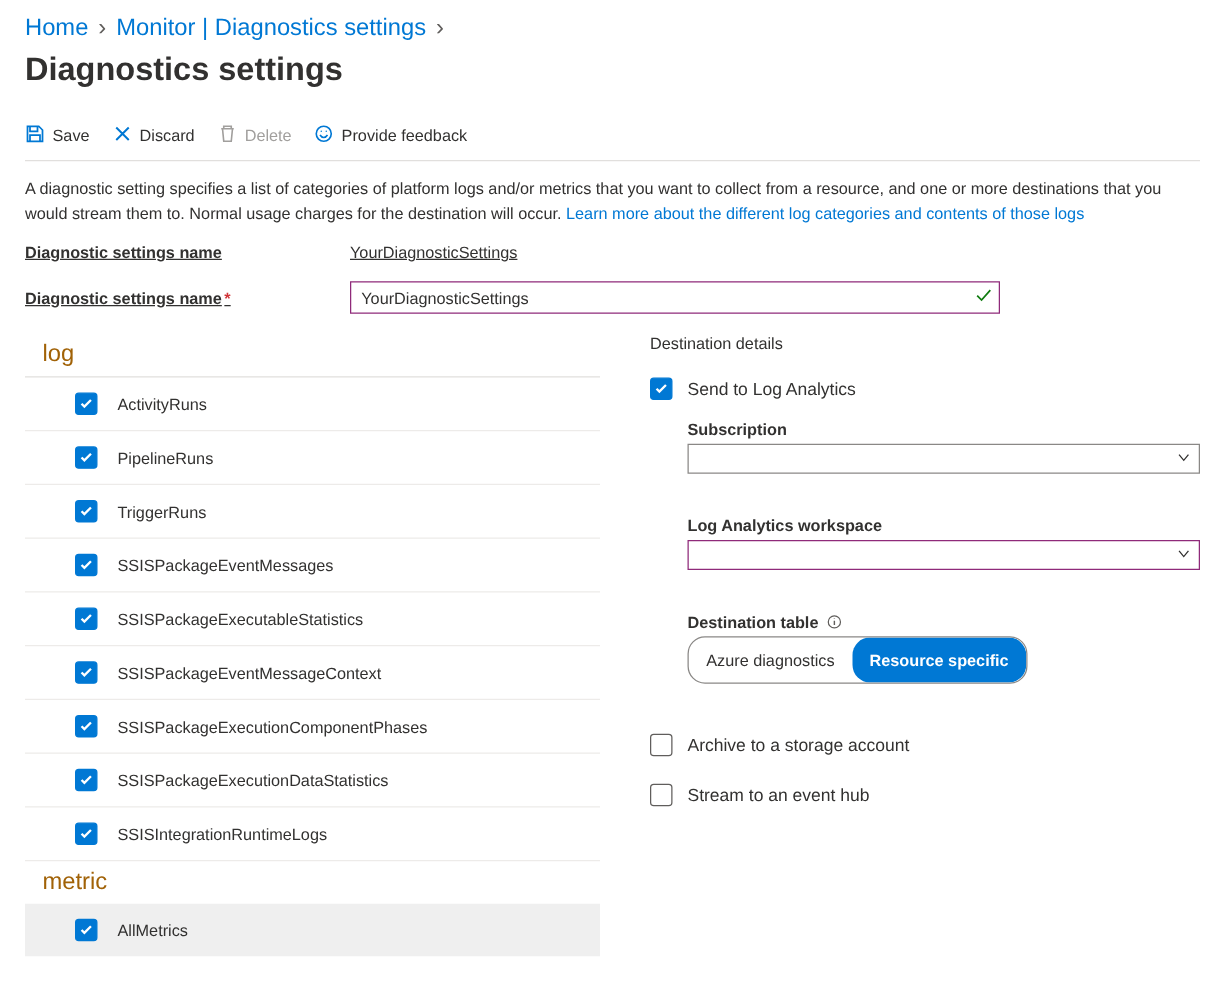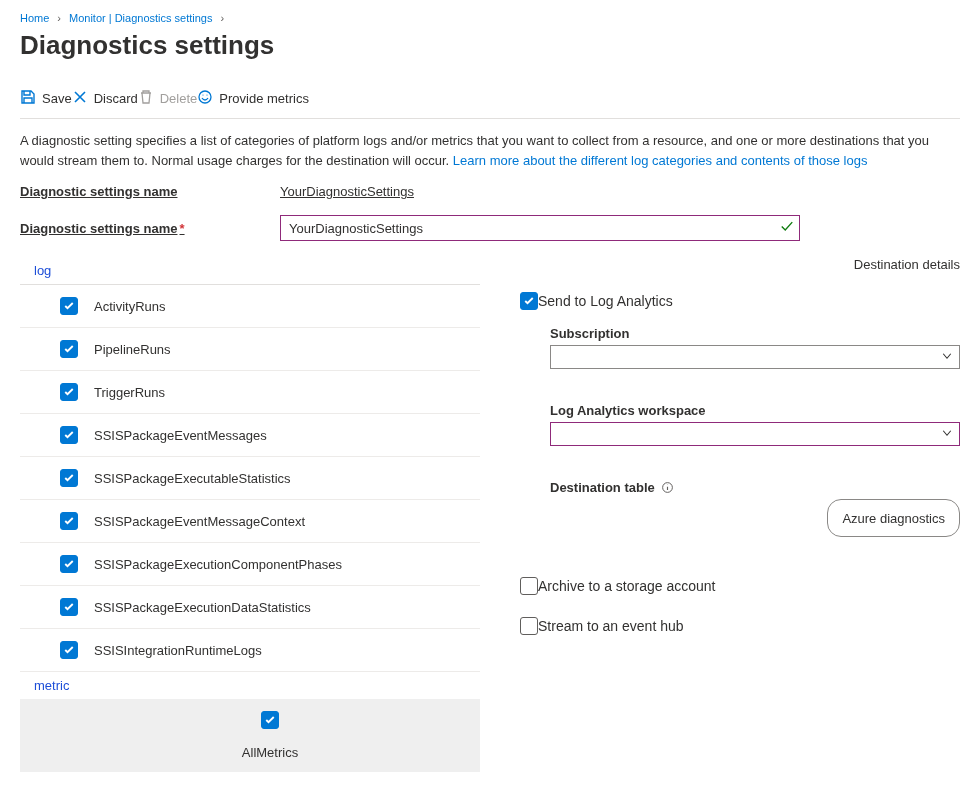--- a/index.html
+++ b/index.html
@@ -7,29 +7,29 @@
     font-family: "Segoe UI", -apple-system, BlinkMacSystemFont, sans-serif;
     font-size: 13px;
     color: #323130;
     background: #fff;
     width: 980px;
     padding: 12px 20px 20px 20px;
   }
   a { color: #0078d4; text-decoration: none; }
 
   
-  .breadcrumb { display: flex; align-items: center; gap: 8px; font-size: 11px; margin-bottom: 6px; }
+  .breadcrumb { display: flex; align-items: center; gap: 8px; font-size: 19px; margin-bottom: 6px; }
   .breadcrumb .chev { color: #605e5c; }
 
   
   h1 { font-size: 26px; font-weight: 600; color: #323130; margin: 2px 0 22px 0; }
 
   
   .toolbar {
-    display: flex; align-items: flex-end; 
+    display: flex; align-items: flex-end; gap: 18px;
     padding: 6px 0 10px 0;
     border-bottom: 1px solid #e1dfdd;
     margin-bottom: 12px;
   }
   .tbtn { display: flex; align-items: center; gap: 6px; cursor: pointer; color: #323130; }
   .tbtn.disabled { color: #a19f9d; cursor: default; }
   .tbtn svg { width: 16px; height: 16px; }
   .tbtn .ic-blue { stroke: #0078d4; fill: none; }
   .tbtn.disabled .ic-blue { stroke: #a19f9d; }
   .tbtn .lbl { font-size: 13px; }
@@ -50,46 +50,46 @@
   }
   .input-ok {
     position: absolute; right: 6px; top: 50%; transform: translateY(-50%);
     color: #107c10;
   }
   .input-ok svg { width: 14px; height: 14px; }
 
   
   .columns { display: flex; gap: 40px; }
   .col-left { width: 460px; }
-  .col-right { flex: 1; text-align: right; }
+  .col-right { flex: 1; }
   .col-head { font-size: 13px; color: #323130; margin-bottom: 14px; }
 
   
-  .section-label { font-size: 13px; padding: 6px 0 6px 14px; border-bottom: 1px solid #e1dfdd; color: #1d4ed8; }
+  .section-label { font-size: 19px; padding: 6px 0 6px 14px; border-bottom: 1px solid #e1dfdd; color: #a16207; }
 
   
   .log-item {
     display: flex; align-items: center; gap: 16px;
     padding: 12px 0 12px 40px;
     border-bottom: 1px solid #edebe9;
   }
   .log-item.highlight { background: #efefef; }
 
   
   .chk {
     width: 18px; height: 18px; border-radius: 3px;
     display: inline-flex; align-items: center; justify-content: center;
     flex-shrink: 0; cursor: pointer;
   }
   .chk.checked { background: #0078d4; border: 1px solid #0078d4; }
   .chk.unchecked { background: #fff; border: 1px solid #605e5c; }
   .chk svg { width: 12px; height: 12px; stroke: #fff; fill: none; stroke-width: 2.5; }
 
   
-  .dest-row { display: flex; align-items: center; padding: 6px 0 16px 0; font-size: 14px;}
+  .dest-row { display: flex; align-items: center; gap: 12px; padding: 6px 0 16px 0; font-size: 14px;}
   .sub-block { padding-left: 30px; margin-bottom: 34px; }
   .sub-label { font-weight: 600; font-size: 13px; margin-bottom: 4px; display:flex; align-items:center; gap:6px;}
   .select {
     width: 100%; height: 24px; border: 1px solid #8a8886;
     display: flex; align-items: center; justify-content: flex-end;
     padding: 0 6px; cursor: pointer; background: #fff;
   }
   .select.highlight { border-color: #8f2a7a; }
   .select svg { width: 12px; height: 12px; }
 
@@ -142,21 +142,21 @@
   </div>
   <div class="tbtn">
     <span>
       <svg viewBox="0 0 16 16" class="ic-blue">
           <circle cx="8" cy="8" r="6" stroke-width="1.3"></circle>
           <path d="M5 9c.8 1.2 2 2 3 2s2.2-.8 3-2" stroke-width="1.3"></path>
           <circle cx="6" cy="6" r=".6" fill="#0078d4" stroke="none"></circle>
           <circle cx="10" cy="6" r=".6" fill="#0078d4" stroke="none"></circle>
         </svg>
     </span>
-    <span class="lbl">Provide metrics</span>
+    <span class="lbl">Provide feedback</span>
   </div>
 </div>
 
 <p class="desc">
   <span>A diagnostic setting specifies a list of categories of platform logs and/or metrics that you want to collect from a resource, and one or more destinations that you would stream them to. Normal usage charges for the destination will occur. </span>
   <a href="#">Learn more about the different log categories and contents of those logs</a>
 </p>
 
 <div class="field-row">
   <div class="flabel">Diagnostic settings name</div>
@@ -251,21 +251,21 @@
       <span class="chk checked">
           <svg viewBox="0 0 16 16">
             <path d="M3 8l3 3 7-7"></path>
           </svg>
         </span>
       <span>SSISIntegrationRuntimeLogs</span>
     </div>
 
     <div class="section-label" style="border-bottom:none;">metric</div>
 
-    <div class="log-item highlight" style="border-bottom:none;flex-direction:column;">
+    <div class="log-item highlight" style="border-bottom:none;">
       <span class="chk checked">
           <svg viewBox="0 0 16 16">
             <path d="M3 8l3 3 7-7"></path>
           </svg>
         </span>
       <span>AllMetrics</span>
     </div>
   </div>
 
   <div class="col-right">
@@ -303,20 +303,21 @@
         <span>Destination table</span>
         <span class="info-icon">
             <svg viewBox="0 0 16 16">
               <circle cx="8" cy="8" r="6" stroke-width="1.2"></circle>
               <path d="M8 7v4M8 4.5v.5" stroke-width="1.4"></path>
             </svg>
           </span>
       </div>
       <div class="segmented">
         <div class="seg-opt">Azure diagnostics</div>
+        <div class="seg-opt active">Resource specific</div>
       </div>
     </div>
 
     <div class="dest-row">
       <span class="chk unchecked"></span>
       <span>Archive to a storage account</span>
     </div>
 
     <div class="dest-row">
       <span class="chk unchecked"></span>

